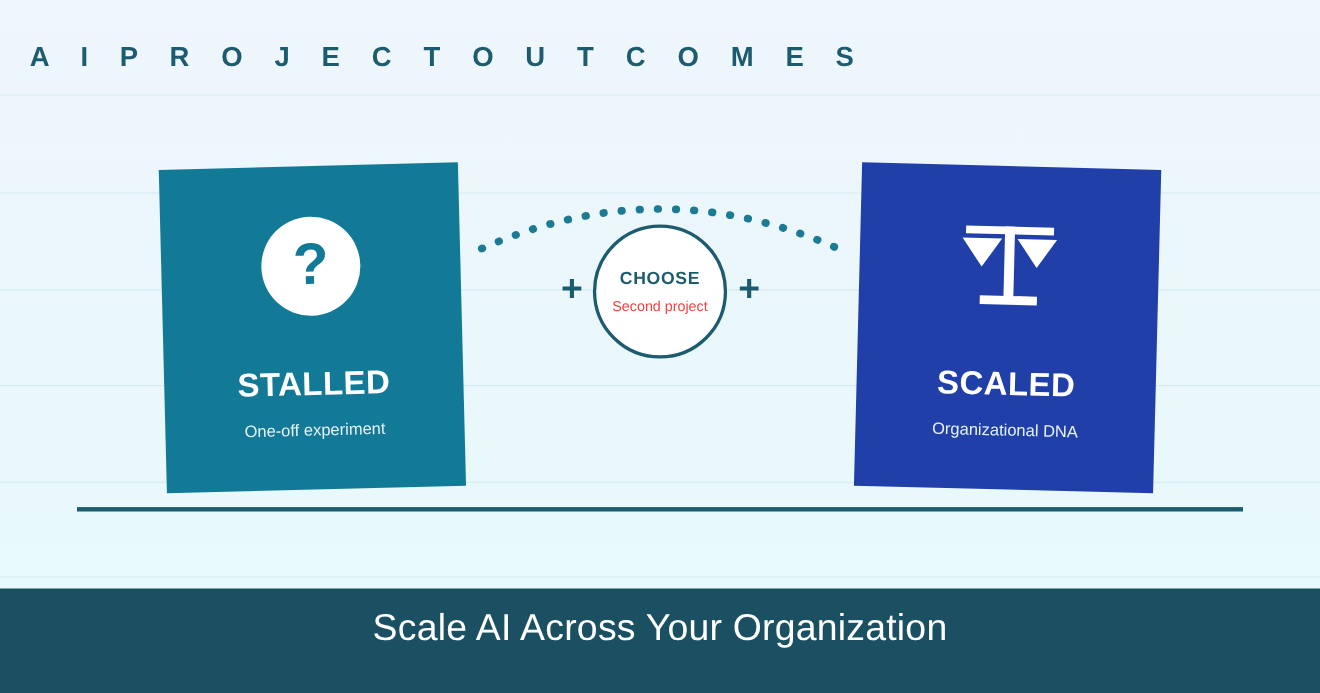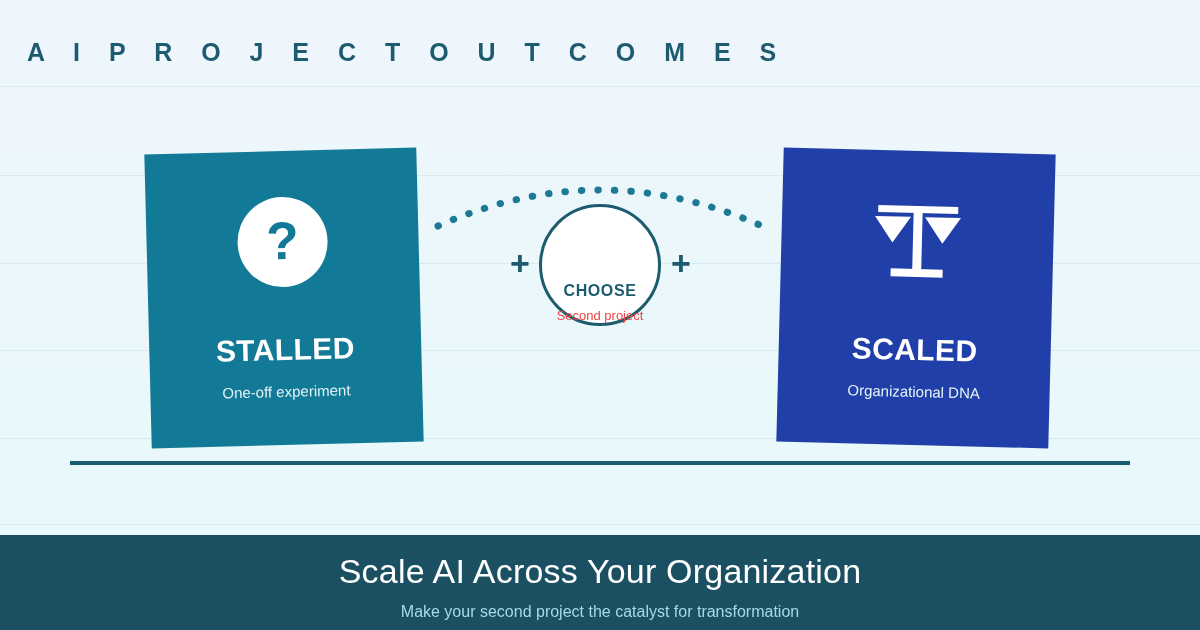--- a/index.html
+++ b/index.html
@@ -125,21 +125,21 @@
     top: 204px;
     width: 122px;
     height: 122px;
     border-radius: 50%;
     background: #ffffff;
     border: 3px solid #1d5b6e;
     box-sizing: border-box;
     display: flex;
     flex-direction: column;
     align-items: center;
-    justify-content: flex-end;
+    justify-content: center;
   }
   .choose-title {
     font-size: 16px;
     font-weight: bold;
     color: #1d5b6e;
     letter-spacing: 0.6px;
   }
   .choose-sub {
     margin-top: 8px;
     font-size: 13px;
@@ -247,16 +247,15 @@
     <div class="choose-title">CHOOSE</div>
     <div class="choose-sub">Second project</div>
   </div>
 
   <div class="plus plus-right">+</div>
 
   <div class="ground-rule"></div>
 
   <div class="banner">
     <div class="banner-title">Scale AI Across Your Organization</div>
-    <div class="banner-sub">Make your second project the catalyst for transformation</div>
   </div>
 
 </div>
 
 </body></html>

